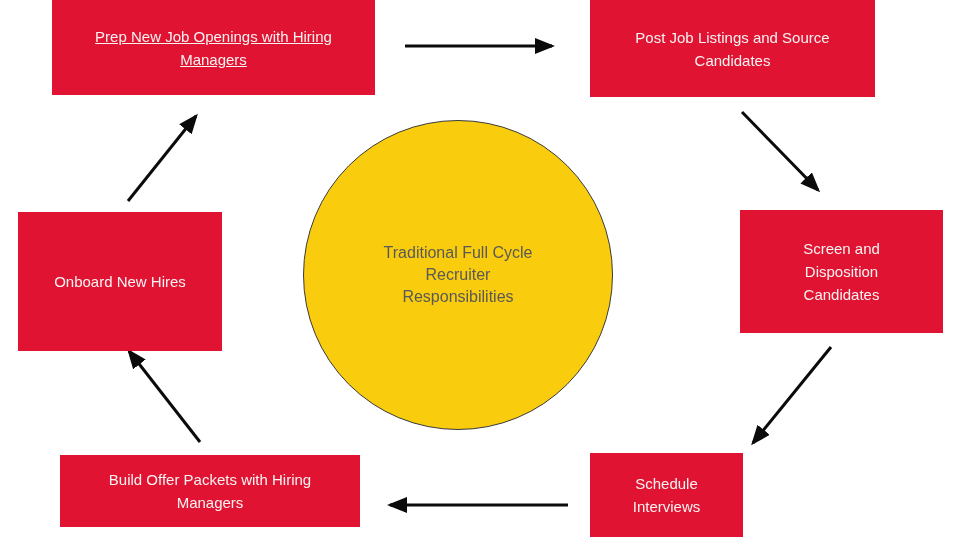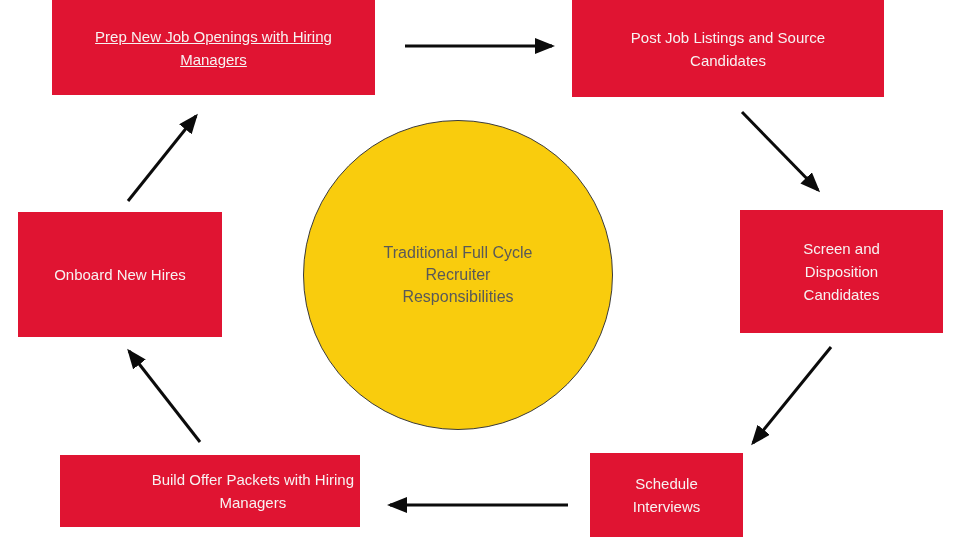--- a/index.html
+++ b/index.html
@@ -50,25 +50,25 @@
     border-radius: 50%;
     color: var(--circle-text, #595959);
     font-size: 16px;
     line-height: 22px;
   }
   .circle .label {
     white-space: pre-line;
   }
   
   .node-prep     { left: 52px;  top: 0;     width: 323px; height: 95px; text-decoration: underline;  }
-  .node-post     { left: 572px; top: 0;     width: 312px; height: 97px;  }
+  .node-post     { left: 590px; top: 0;     width: 285px; height: 97px;  }
   .node-screen   { left: 740px; top: 210px; width: 203px; height: 123px; }
   .node-schedule { left: 590px; top: 453px; width: 153px; height: 84px; }
-  .node-build    { left: 60px;  top: 455px; width: 300px; height: 72px; justify-content: flex-end; }
-  .node-onboard  { left: 18px;  top: 212px; width: 204px; height: 125px; }
+  .node-build    { left: 60px;  top: 455px; width: 300px; height: 72px; }
+  .node-onboard  { left: 18px;  top: 212px; width: 204px; height: 139px; }
   .node-center   { left: 303px; top: 120px; width: 310px; height: 310px; }
 </style>
 </head>
 <body>
 
 <div class="stage">
 
   <svg class="arrows" width="954" height="555" viewBox="0 0 954 555">
     <defs>
       <marker id="arrowhead" markerUnits="userSpaceOnUse" markerWidth="20" markerHeight="16" refX="17" refY="8" orient="auto">

